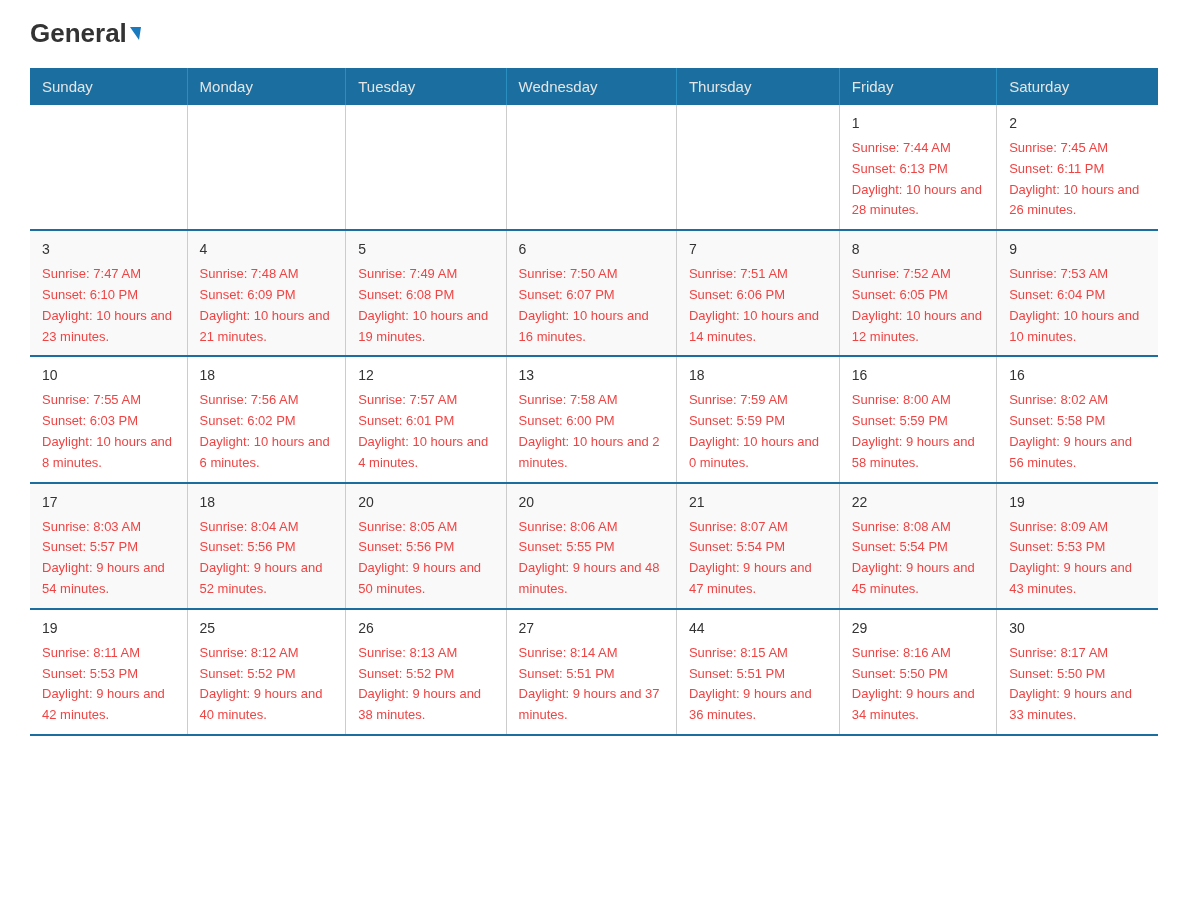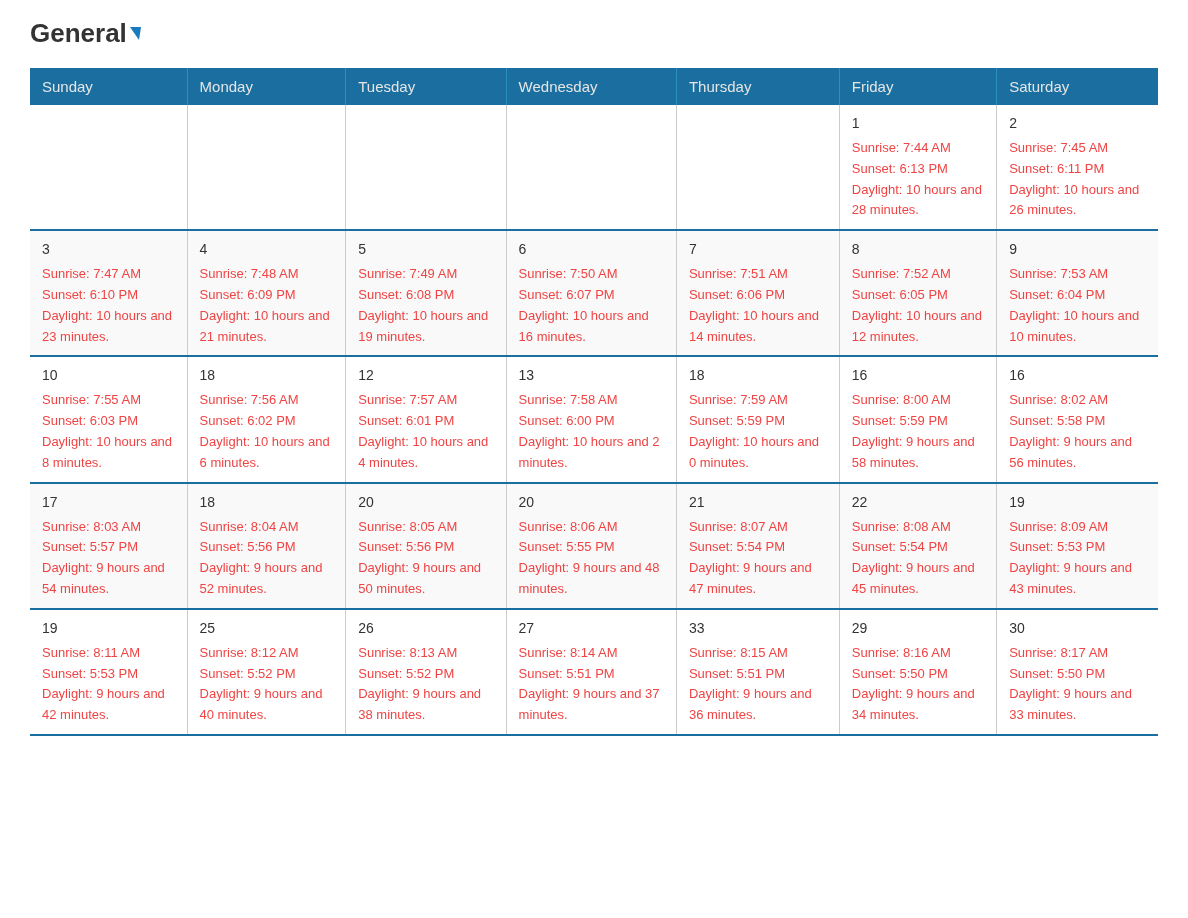--- a/index.html
+++ b/index.html
@@ -245,21 +245,21 @@
         </td>
         <td>
           <span class="day-number">26</span>
           <div class="day-info">Sunrise: 8:13 AM<br>Sunset: 5:52 PM<br>Daylight: 9 hours and 38 minutes.</div>
         </td>
         <td>
           <span class="day-number">27</span>
           <div class="day-info">Sunrise: 8:14 AM<br>Sunset: 5:51 PM<br>Daylight: 9 hours and 37 minutes.</div>
         </td>
         <td>
-          <span class="day-number">33</span>
+          <span class="day-number">44</span>
           <div class="day-info">Sunrise: 8:15 AM<br>Sunset: 5:51 PM<br>Daylight: 9 hours and 36 minutes.</div>
         </td>
         <td>
           <span class="day-number">29</span>
           <div class="day-info">Sunrise: 8:16 AM<br>Sunset: 5:50 PM<br>Daylight: 9 hours and 34 minutes.</div>
         </td>
         <td>
           <span class="day-number">30</span>
           <div class="day-info">Sunrise: 8:17 AM<br>Sunset: 5:50 PM<br>Daylight: 9 hours and 33 minutes.</div>
         </td>

